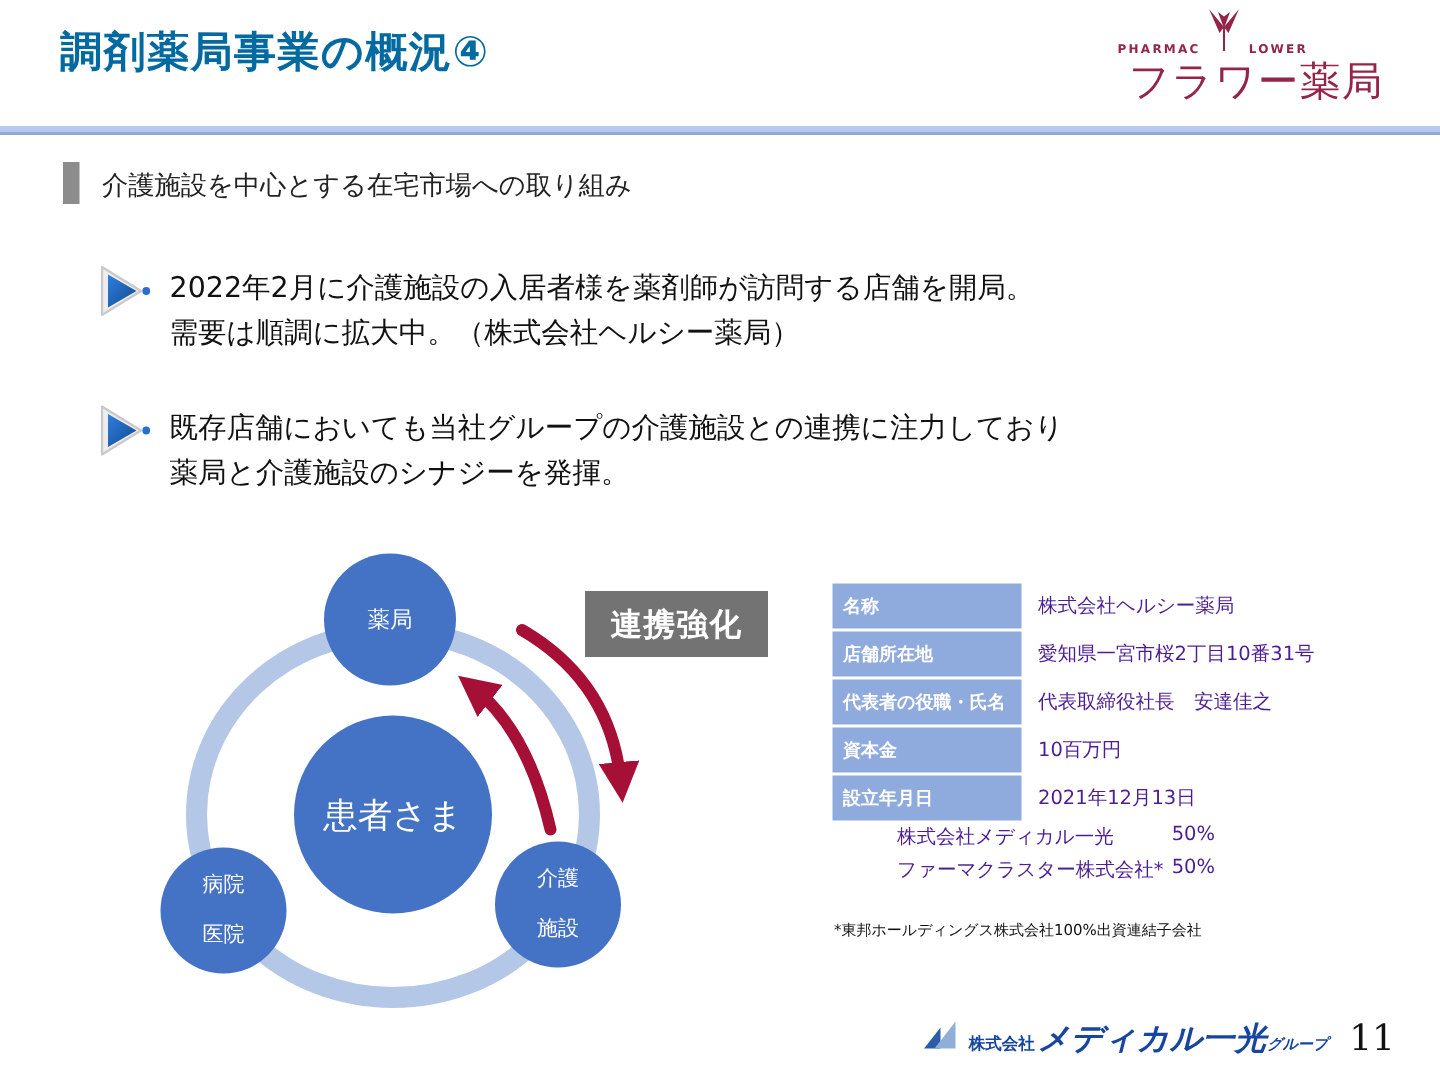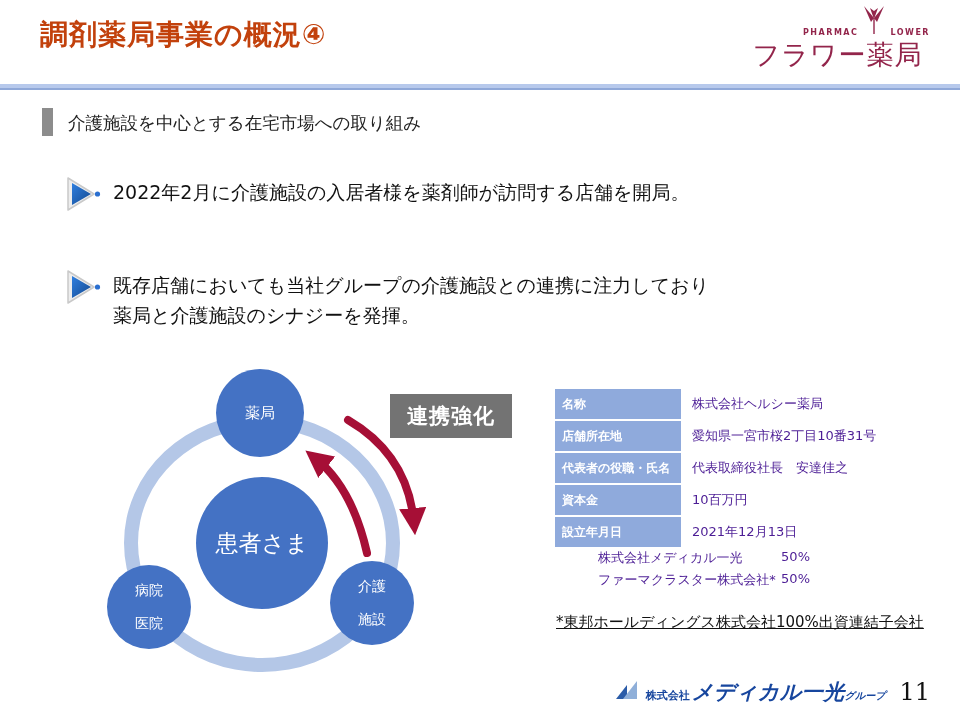--- a/index.html
+++ b/index.html
@@ -1,24 +1,24 @@
 <!DOCTYPE html>
 <html><head>
 <meta charset="utf-8">
 <style>
   html,body{margin:0;padding:0;background:#fff;}
   .slide{position:relative;width:960px;height:720px;background:#ffffff;overflow:hidden;
          font-family:"DejaVu Sans","Liberation Sans",sans-serif;}
 
   
-  .title{position:absolute;left:40px;top:16px;font-size:28px;font-weight:bold;color:#c2410c;letter-spacing:1px;}
+  .title{position:absolute;left:40px;top:16px;font-size:28px;font-weight:bold;color:#0369a1;letter-spacing:1px;}
   .title-rule{position:absolute;left:0;top:84px;width:960px;height:4px;background:#b7c9ec;border-bottom:2px solid #8fa8d8;}
 
   .flower-logo{position:absolute;right:30px;top:6px;width:185px;text-align:center;color:#93254b;}
-  .flower-top{display:flex;align-items:flex-end;justify-content:flex-end;gap:3px;height:34px;}
+  .flower-top{display:flex;align-items:flex-end;justify-content:flex-start;gap:3px;height:34px;}
   .flower-word{font-size:8px;font-weight:bold;letter-spacing:1.5px;padding-bottom:3px;}
   .flower-name{font-size:27px;font-weight:normal;letter-spacing:1px;line-height:30px;}
 
   
   .section-bar{position:absolute;left:42px;top:108px;width:11px;height:28px;background:#8c8c8c;}
   .section-text{position:absolute;left:68px;top:111px;font-size:17.5px;color:#222;}
 
   
   .bullet{position:absolute;left:63px;}
   .bullet .bicon{position:absolute;left:0;top:-2px;}
@@ -42,21 +42,21 @@
 
   
   .info-table{position:absolute;left:555px;top:389px;width:345px;}
   .trow{display:flex;margin-bottom:2px;}
   .tlabel{width:126px;min-height:30px;background:#8faadc;color:#fff;font-size:12px;font-weight:bold;
           display:flex;align-items:center;padding:0 7px;box-sizing:border-box;}
   .tvalue{flex:1;font-size:13px;color:#4c1d95;display:flex;align-items:center;padding-left:11px;}
   .trow-tall .tlabel{height:52px;}
   .trow-tall .tvalue{flex-direction:column;align-items:flex-start;justify-content:center;gap:4px;margin-left:32px;}
   .shline{display:flex;justify-content:space-between;width:212px;}
-  .footnote{position:absolute;left:556px;top:613px;font-size:15px;color:#111;text-decoration:underline;}
+  .footnote{position:absolute;left:556px;top:613px;font-size:10px;color:#111;}
 
   
   .footer{position:absolute;right:30px;bottom:14px;display:flex;align-items:center;color:#17469e;margin-top:31px;}
   .f-prefix{font-size:11px;font-weight:bold;margin:6px 2px 0 4px;}
   .f-name{font-size:21px;font-weight:bold;font-style:italic;letter-spacing:0.5px;}
   .f-suffix{font-size:10px;font-weight:bold;font-style:italic;margin-top:8px;}
   .f-page{font-size:24px;color:#111;margin-left:14px;font-family:"DejaVu Serif","Liberation Serif",serif;}
 </style>
 </head>
 <body>
@@ -95,20 +95,21 @@
           <stop offset="0" stop-color="#2f7fe0"></stop>
               <stop offset="1" stop-color="#14498f"></stop>
         </linearGradient>
           </defs>
         <polygon points="9,8 28,19 9,30" fill="url(#bg1)"></polygon>
         <circle cx="34.5" cy="19" r="2.6" fill="#2a6fd0"></circle>
       </svg>
     </span>
     <div class="btext">
       <span>2022年2月に介護施設の入居者様を薬剤師が訪問する店舗を開局。</span>
+      <span>需要は順調に拡大中。（株式会社ヘルシー薬局）</span>
     </div>
   </div>
 
   <div class="bullet b2">
     <span class="bicon">
       <svg width="40" height="40" viewBox="0 0 40 40">
         <polygon points="5,3 31,19 5,35" fill="#ededed" stroke="#c9c9c9" stroke-width="1.5" stroke-linejoin="round"></polygon>
         <polygon points="9,8 28,19 9,30" fill="url(#bg1)"></polygon>
         <circle cx="34.5" cy="19" r="2.6" fill="#2a6fd0"></circle>
       </svg>

